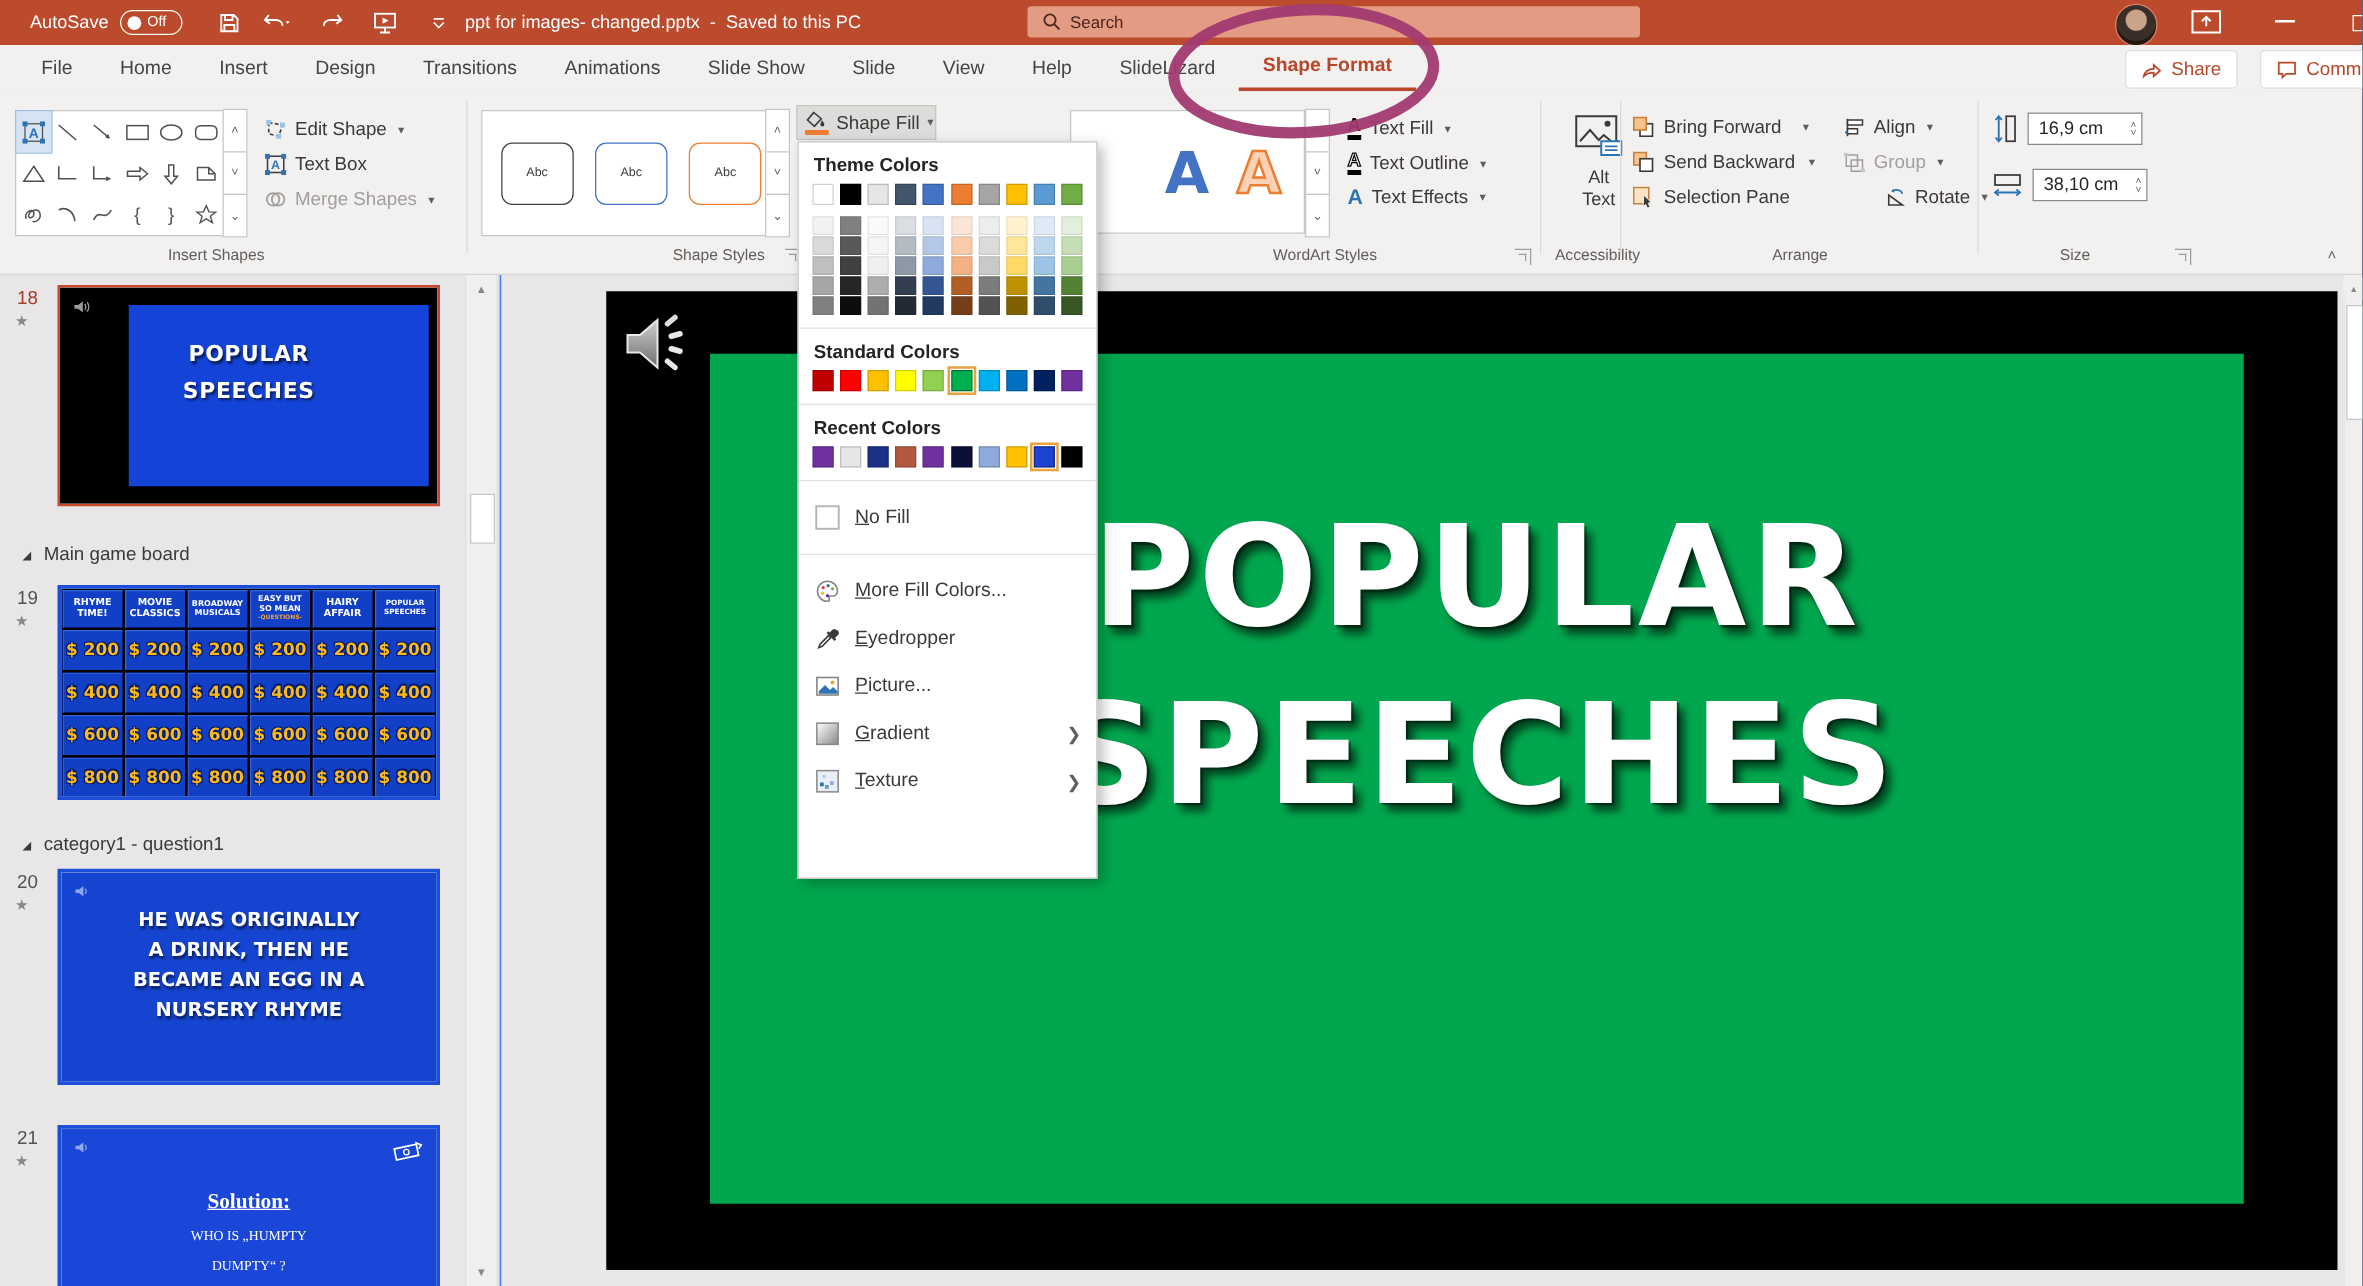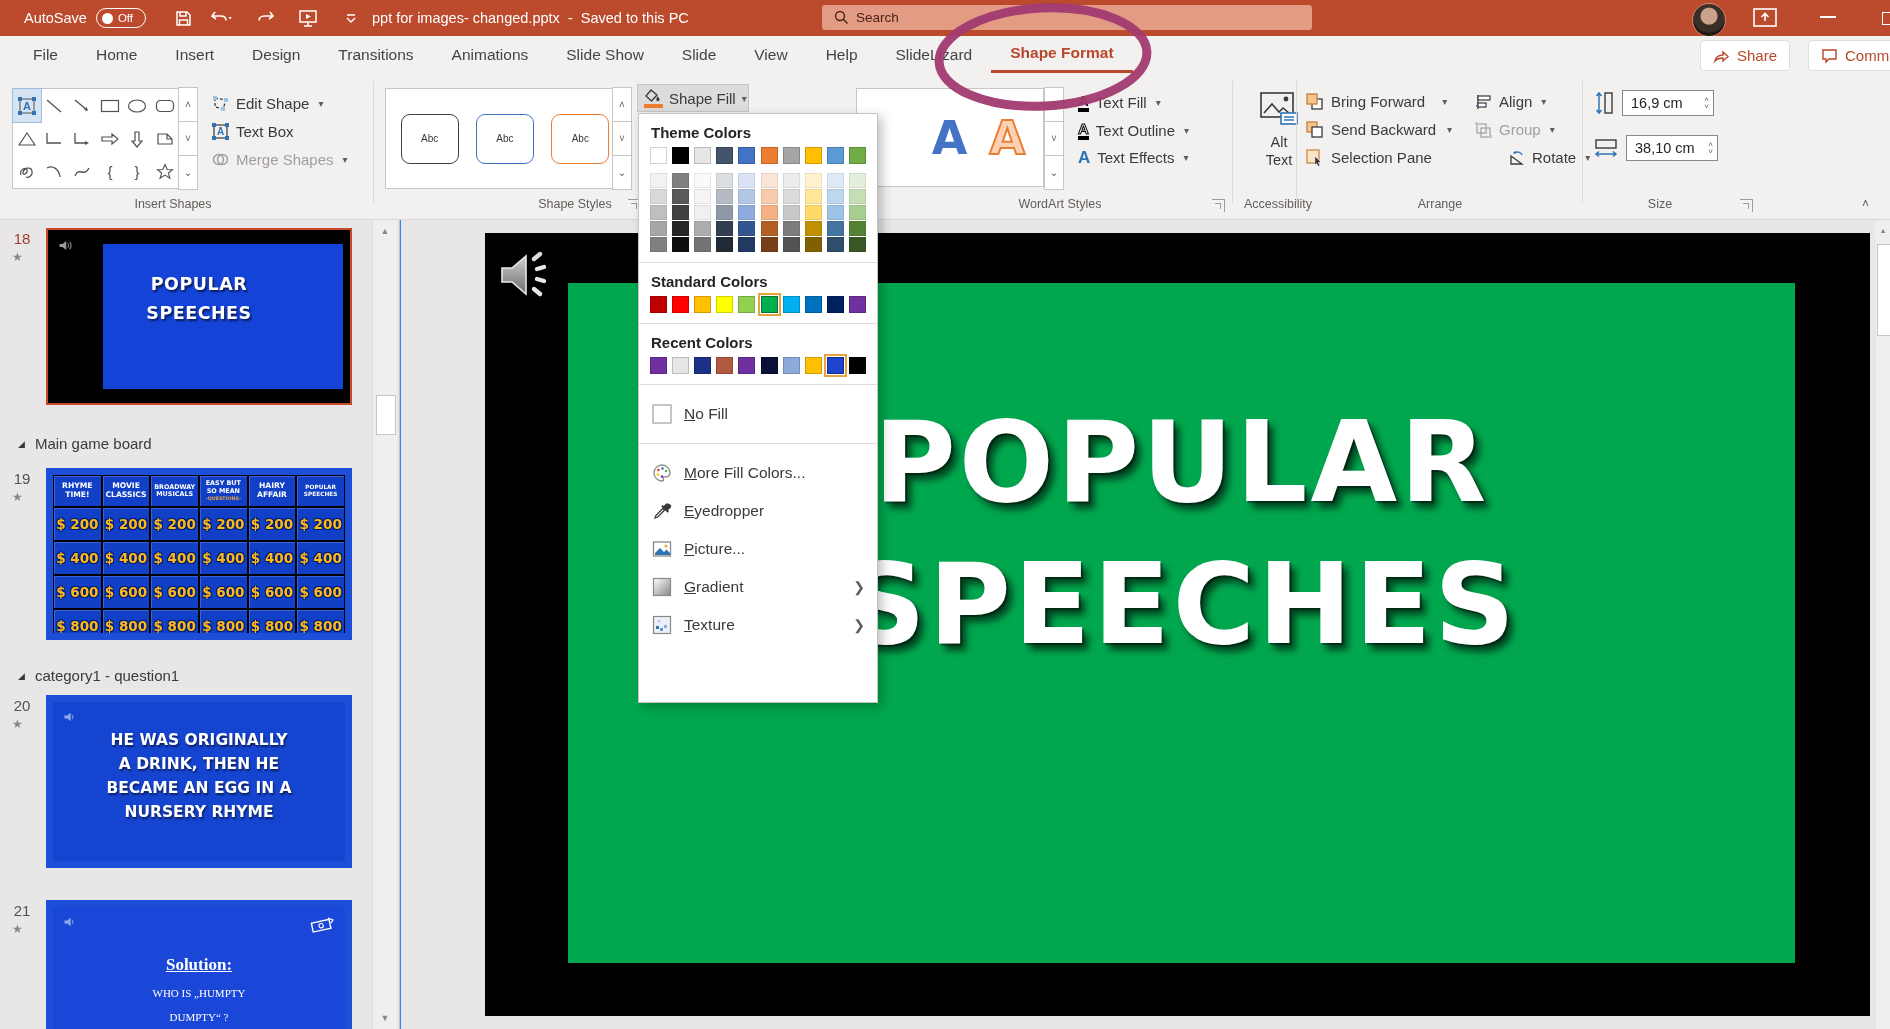--- a/index.html
+++ b/index.html
@@ -93,21 +93,21 @@
   .fm-item{height:38px;display:flex;align-items:center;gap:12px;padding-left:13px;font-size:15.5px;color:#3B3A39;position:relative;}
   .fm-item .fm-ico{width:20px;height:20px;display:flex;align-items:center;justify-content:center;}
   .fm-item .sub{position:absolute;right:12px;color:#605E5C;font-size:14px;}
   .fm-item u{text-decoration:underline;}
 
   
   #panel{position:absolute;left:0;top:220px;width:400px;height:809px;background:#E8E6E6;border-right:1px solid #C6C4C2;box-sizing:border-box;}
   .slide-num{position:absolute;left:8px;width:28px;text-align:center;font-size:15px;color:#535353;}
   .slide-num.sel{color:#A33E2E;}
   .anim-star{position:absolute;left:12px;font-size:12px;color:#8A8886;}
-  .thumb{position:absolute;left:46px;width:306px;box-sizing:border-box;border:7px solid #1d4ed8;overflow:hidden;}
+  .thumb{position:absolute;left:46px;width:306px;box-sizing:border-box;border:3px solid #1d4ed8;overflow:hidden;}
   .thumb.selected{border:2px solid #C8492B;}
   .sec-head{position:absolute;left:18px;display:flex;align-items:center;gap:10px;font-size:15px;color:#3B3A39;}
   .sec-tri{font-size:9px;color:#3B3A39;}
   
   #t18-inner{position:absolute;inset:0;background:#000;}
   #t18-blue{position:absolute;left:55px;top:14px;width:240px;height:145px;background:#1443D8;}
   #t18-text{position:absolute;left:0;top:40px;width:100%;text-align:center;color:#fff;font-family:"DejaVu Sans",sans-serif;font-weight:800;font-size:17.5px;line-height:29px;letter-spacing:.5px;white-space:pre-line;text-shadow:1.5px 2px 2px rgba(0,0,0,.6);}
   
   #board{position:absolute;inset:0;background:#000;display:grid;grid-template-columns:repeat(6,1fr);gap:2px;padding:1px;box-sizing:border-box;}
   .b-col{display:grid;grid-template-rows:30px repeat(5,1fr);gap:2px;}

